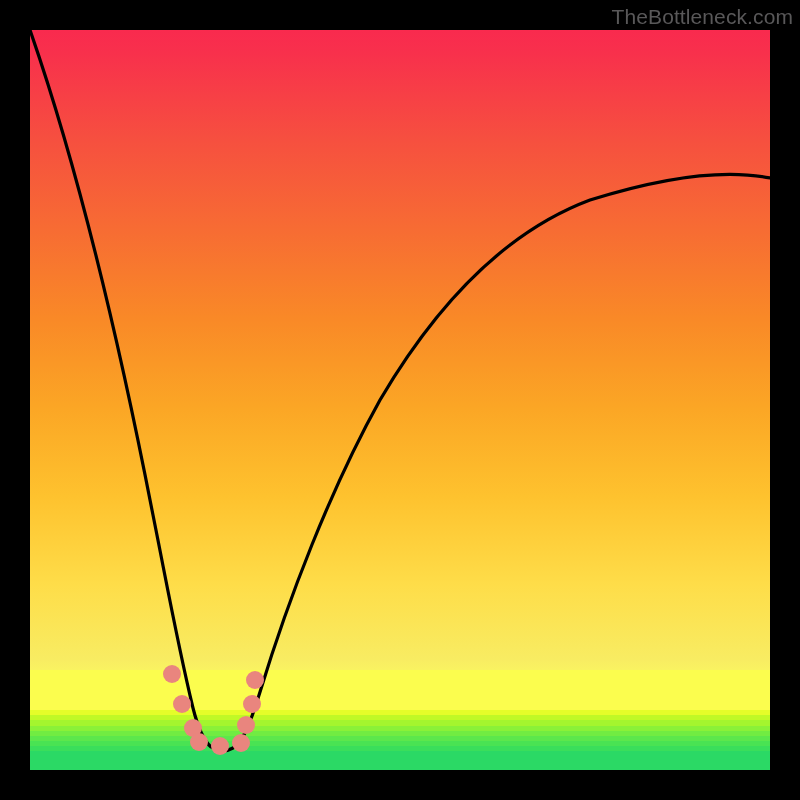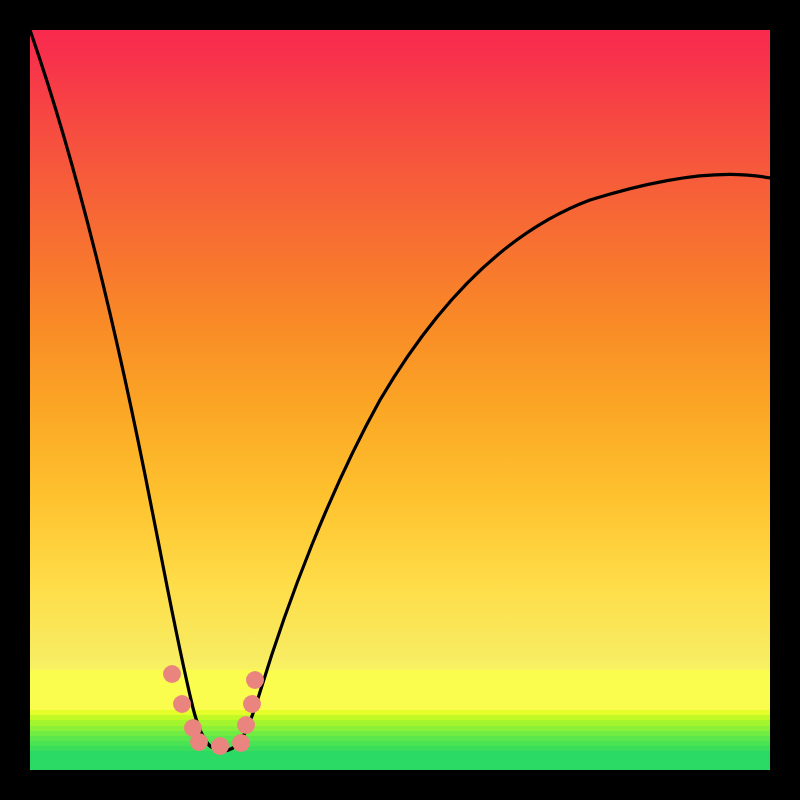--- a/index.html
+++ b/index.html
@@ -106,13 +106,14 @@
         <circle cx="169" cy="712" r="9"></circle>
         <circle cx="190" cy="716" r="9"></circle>
         <circle cx="211" cy="713" r="9"></circle>
         <circle cx="216" cy="695" r="9"></circle>
         <circle cx="222" cy="674" r="9"></circle>
         <circle cx="225" cy="650" r="9"></circle>
       </g>
     </svg>
   </div>
 
+  <div class="watermark">TheBottleneck.com</div>
 </div>
 
 </body></html>

